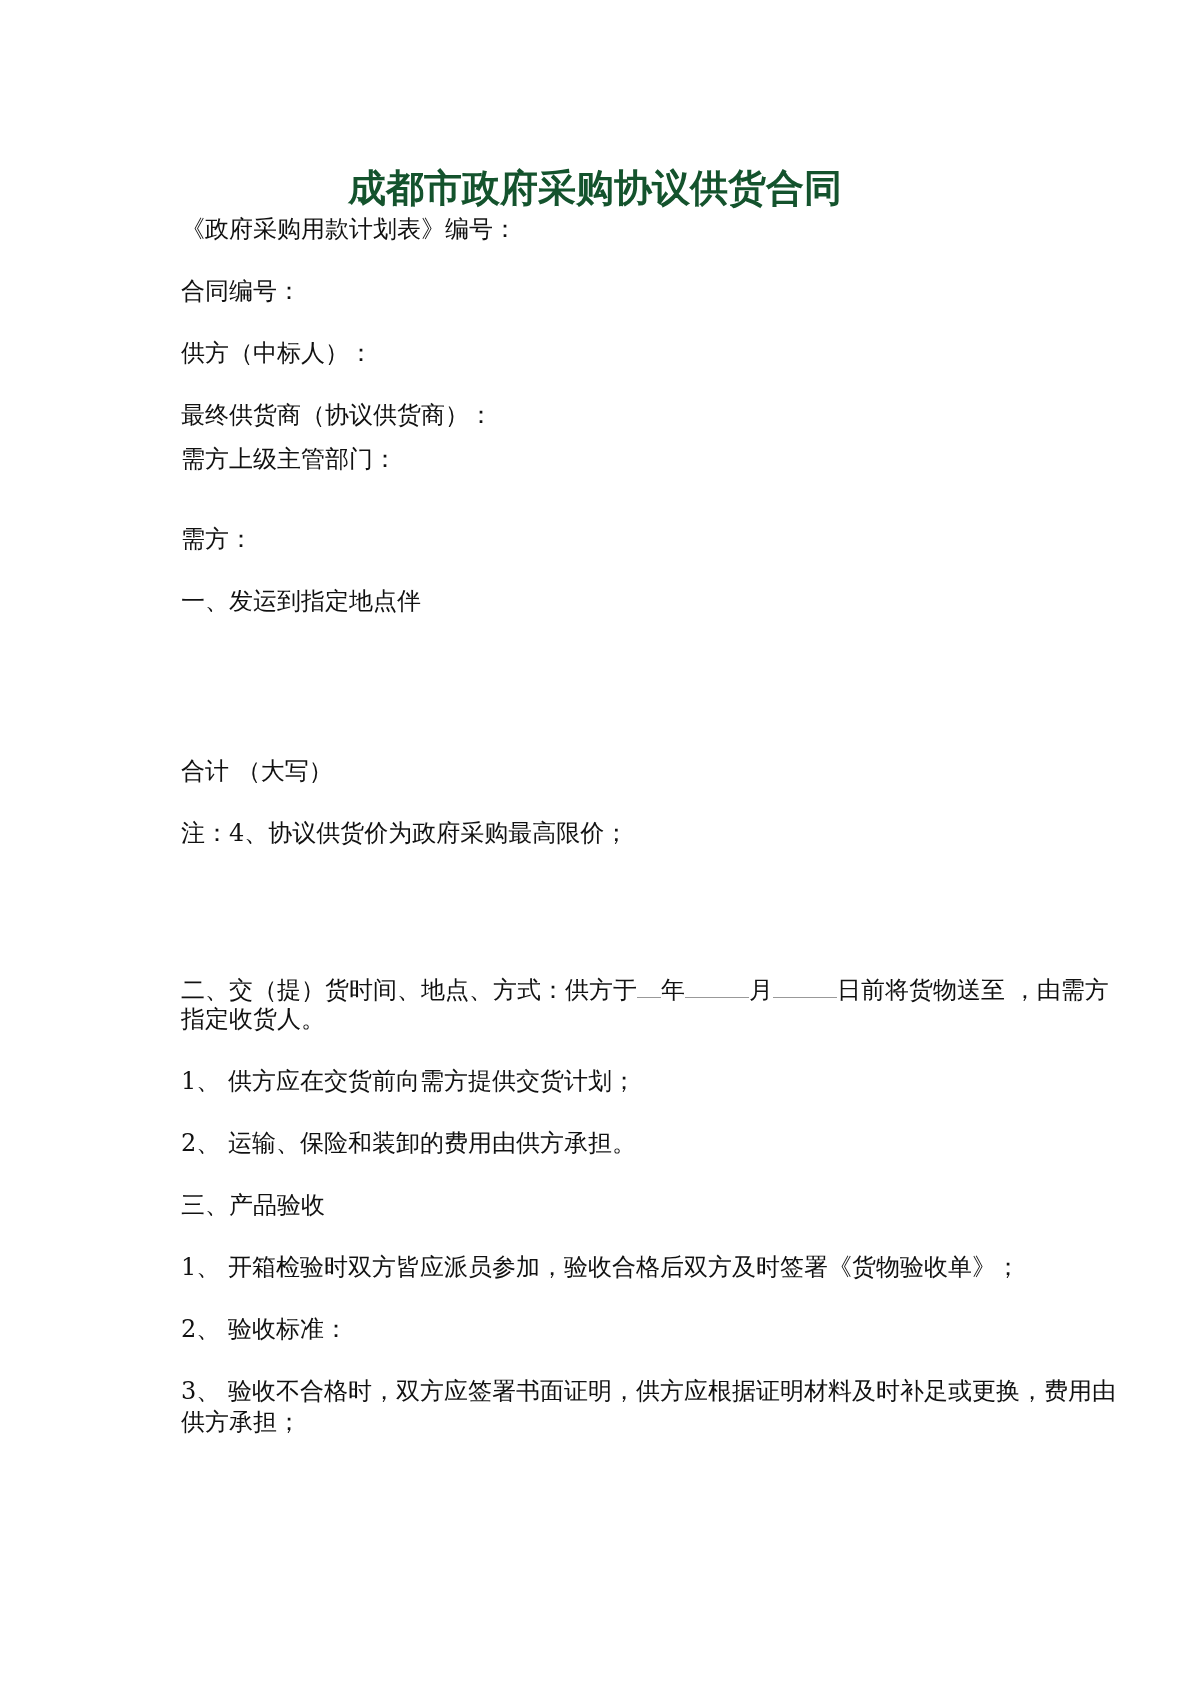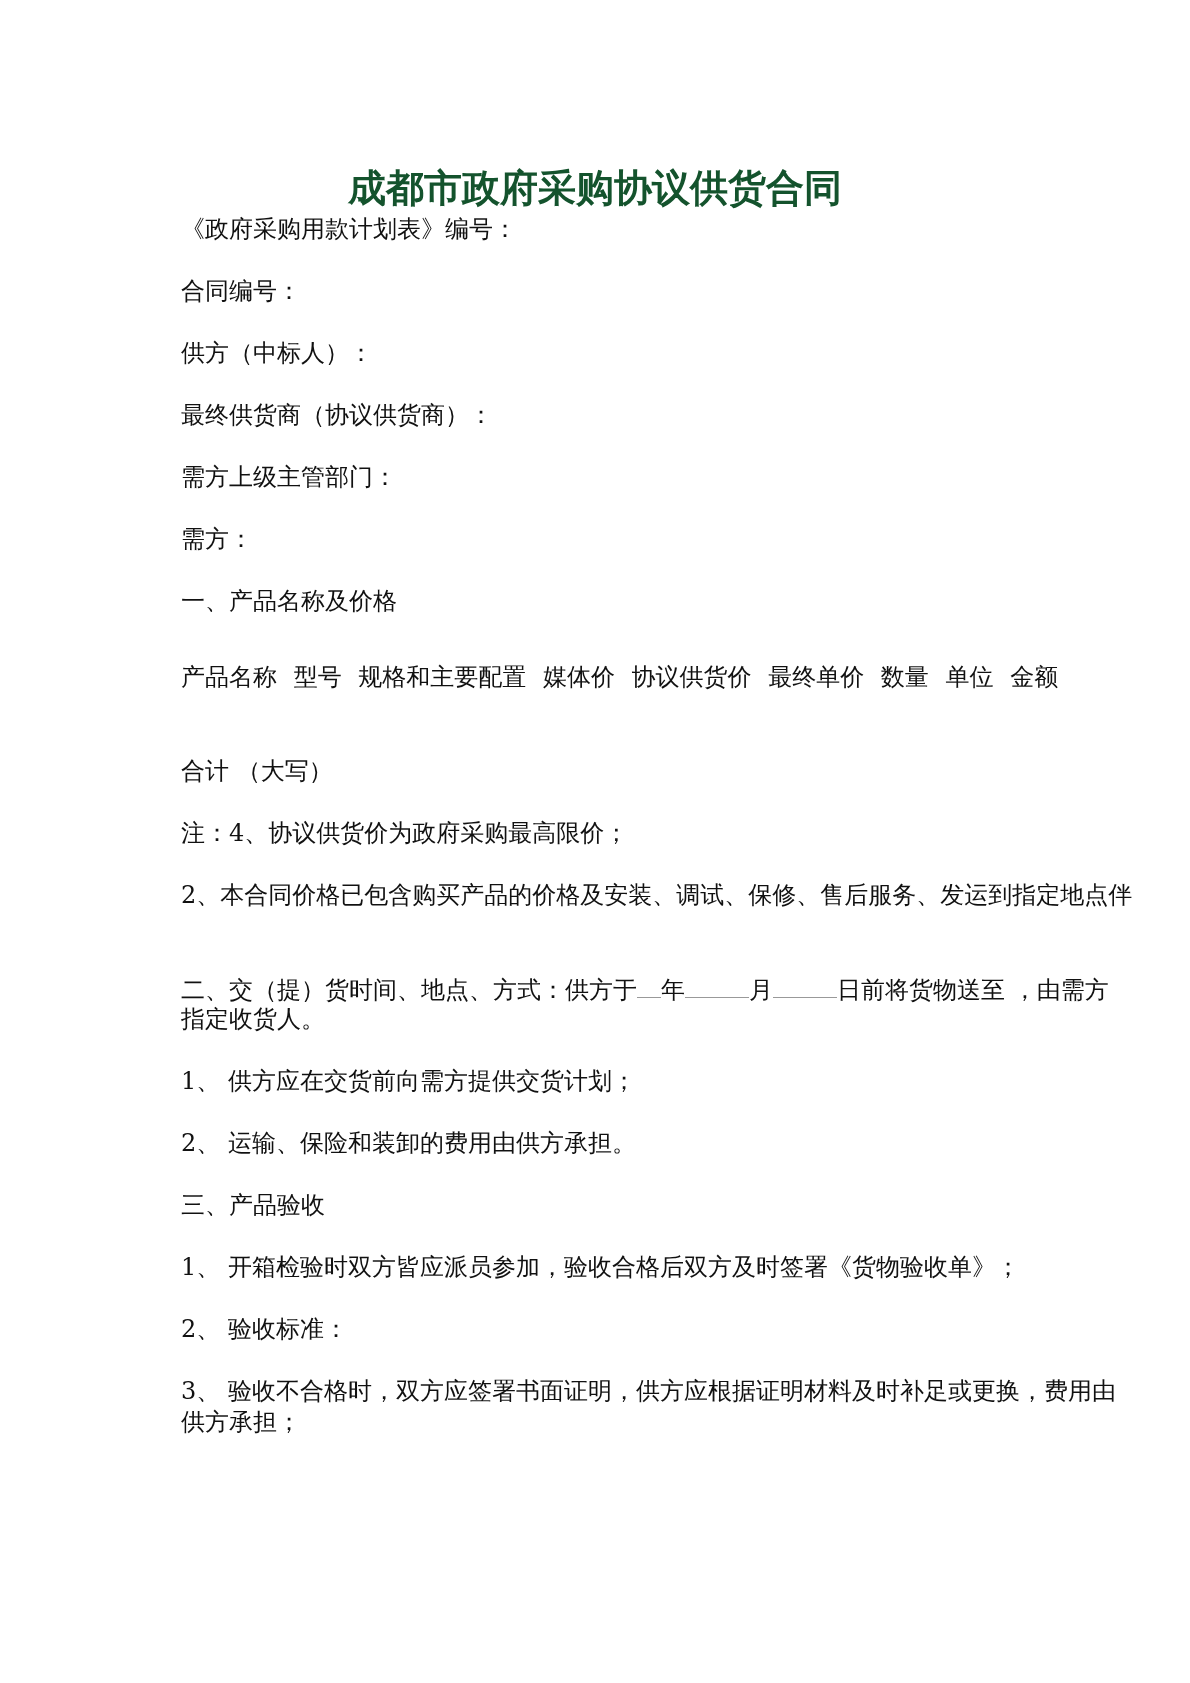--- a/index.html
+++ b/index.html
@@ -18,40 +18,28 @@
 </head>
 <body>
 
 <div class="page">
   <div class="title">成都市政府采购协议供货合同</div>
 
   <div class="line" style="top:214px">《政府采购用款计划表》编号：</div>
   <div class="line" style="top:276px">合同编号：</div>
   <div class="line" style="top:338px">供方（中标人）：</div>
   <div class="line" style="top:400px">最终供货商（协议供货商）：</div>
-  <div class="line" style="top:462px">需方上级主管部门：</div>
+  <div class="line" style="top:444px">需方上级主管部门：</div>
   <div class="line" style="top:524px">需方：</div>
 
-  <div class="line" style="top:586px">一、产品名称及价格</div>
+  <div class="line" style="top:586px">一、发运到指定地点伴</div>
 
-  <div class="line cols" style="top:662px">
-    <span>产品名称</span>
-    <span>型号</span>
-    <span>规格和主要配置</span>
-    <span>媒体价</span>
-    <span>协议供货价</span>
-    <span>最终单价</span>
-    <span>数量</span>
-    <span>单位</span>
-    <span>金额</span>
-  </div>
 
   <div class="line" style="top:756px">合计 （大写）</div>
   <div class="line" style="top:818px">注：4、协议供货价为政府采购最高限价；</div>
-  <div class="line" style="top:880px">2、本合同价格已包含购买产品的价格及安装、调试、保修、售后服务、发运到指定地点伴</div>
 
   <div class="line" style="top:973px">
     <span>二、交（提）货时间、地点、方式：供方于</span><span class="blank b-year"></span><span>年</span><span class="blank b-long"></span><span>月</span><span class="blank b-long"></span><span>日前将货物送至 ，由需方</span>
   </div>
   <div class="line" style="top:1004px">指定收货人。</div>
   <div class="line" style="top:1066px">1、  供方应在交货前向需方提供交货计划；</div>
   <div class="line" style="top:1128px">2、  运输、保险和装卸的费用由供方承担。</div>
 
   <div class="line" style="top:1190px">三、产品验收</div>
   <div class="line" style="top:1252px">1、  开箱检验时双方皆应派员参加，验收合格后双方及时签署《货物验收单》；</div>

